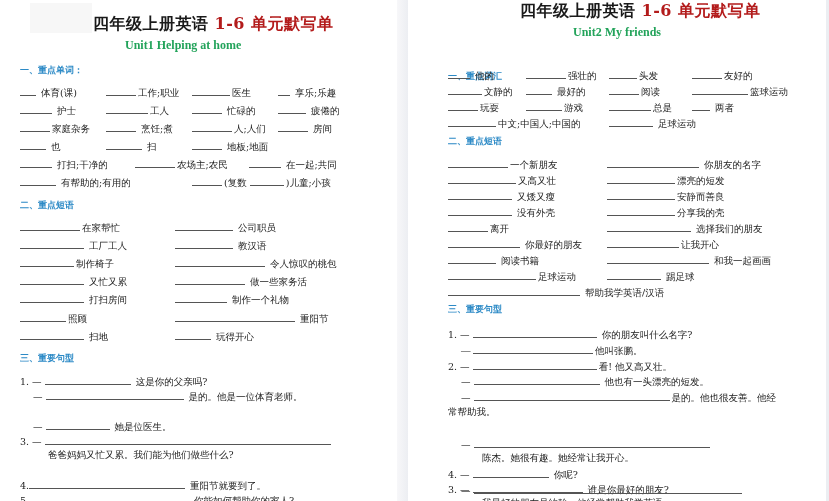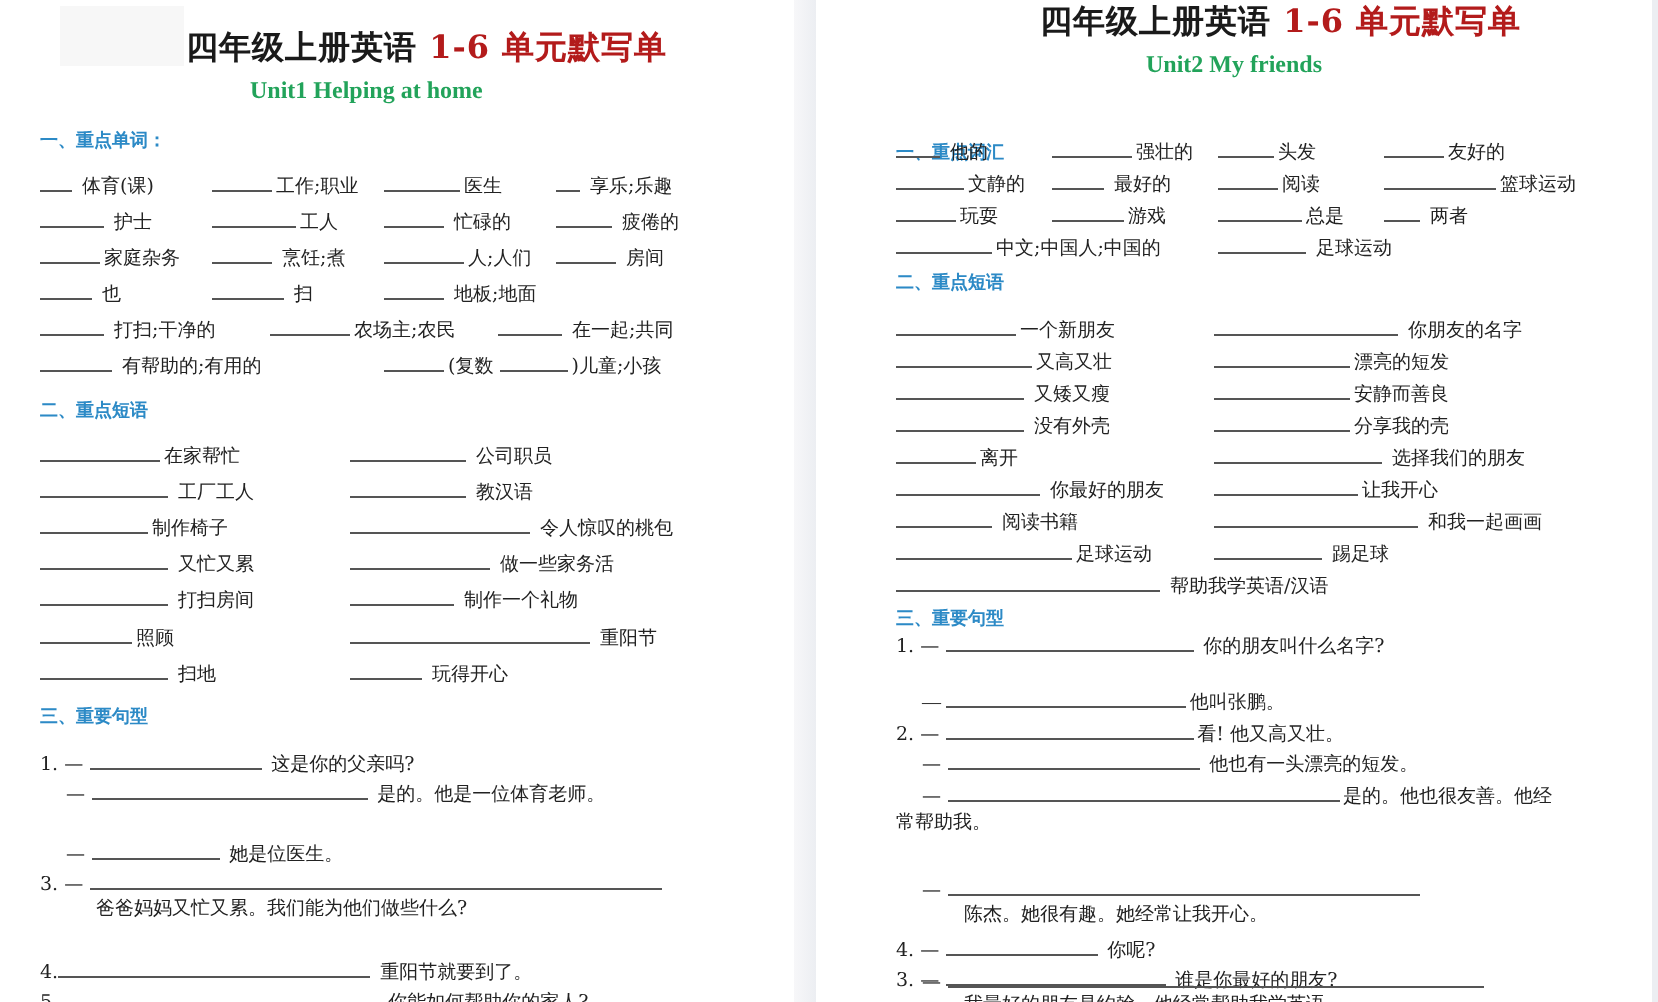--- a/index.html
+++ b/index.html
@@ -203,21 +203,21 @@
   <div class="row" style="left:40px;top:270px;">
     <span class="item" style="left:0"><span class="blank" style="width:88px"></span><span>足球运动</span></span>
     <span class="item" style="left:159px"><span class="blank" style="width:54px"></span> <span>踢足球</span></span>
   </div>
   <div class="row" style="left:40px;top:286px;">
     <span class="item" style="left:0"><span class="blank" style="width:132px"></span> <span>帮助我学英语/汉语</span></span>
   </div>
 
   <div class="sec" style="left:40px;top:303px;">三、重要句型</div>
 
-  <div class="row" style="left:40px;top:316px;">
+  <div class="row" style="left:40px;top:328px;">
     <span>1.</span> <span>—</span> <span class="blank" style="width:124px"></span> <span>你的朋友叫什么名字?</span>
   </div>
   <div class="row" style="left:53px;top:344px;font-family:Liberation Serif, serif;">
     <span>—</span> <span class="blank" style="width:120px"></span><span>他叫张鹏。</span>
   </div>
   <div class="row" style="left:40px;top:360px;">
     <span>2.</span> <span>—</span> <span class="blank" style="width:124px"></span><span>看! 他又高又壮。</span>
   </div>
   <div class="row" style="left:53px;top:375px;text-align:right;">
     <span>—</span> <span class="blank" style="width:126px"></span> <span>他也有一头漂亮的短发。</span>

